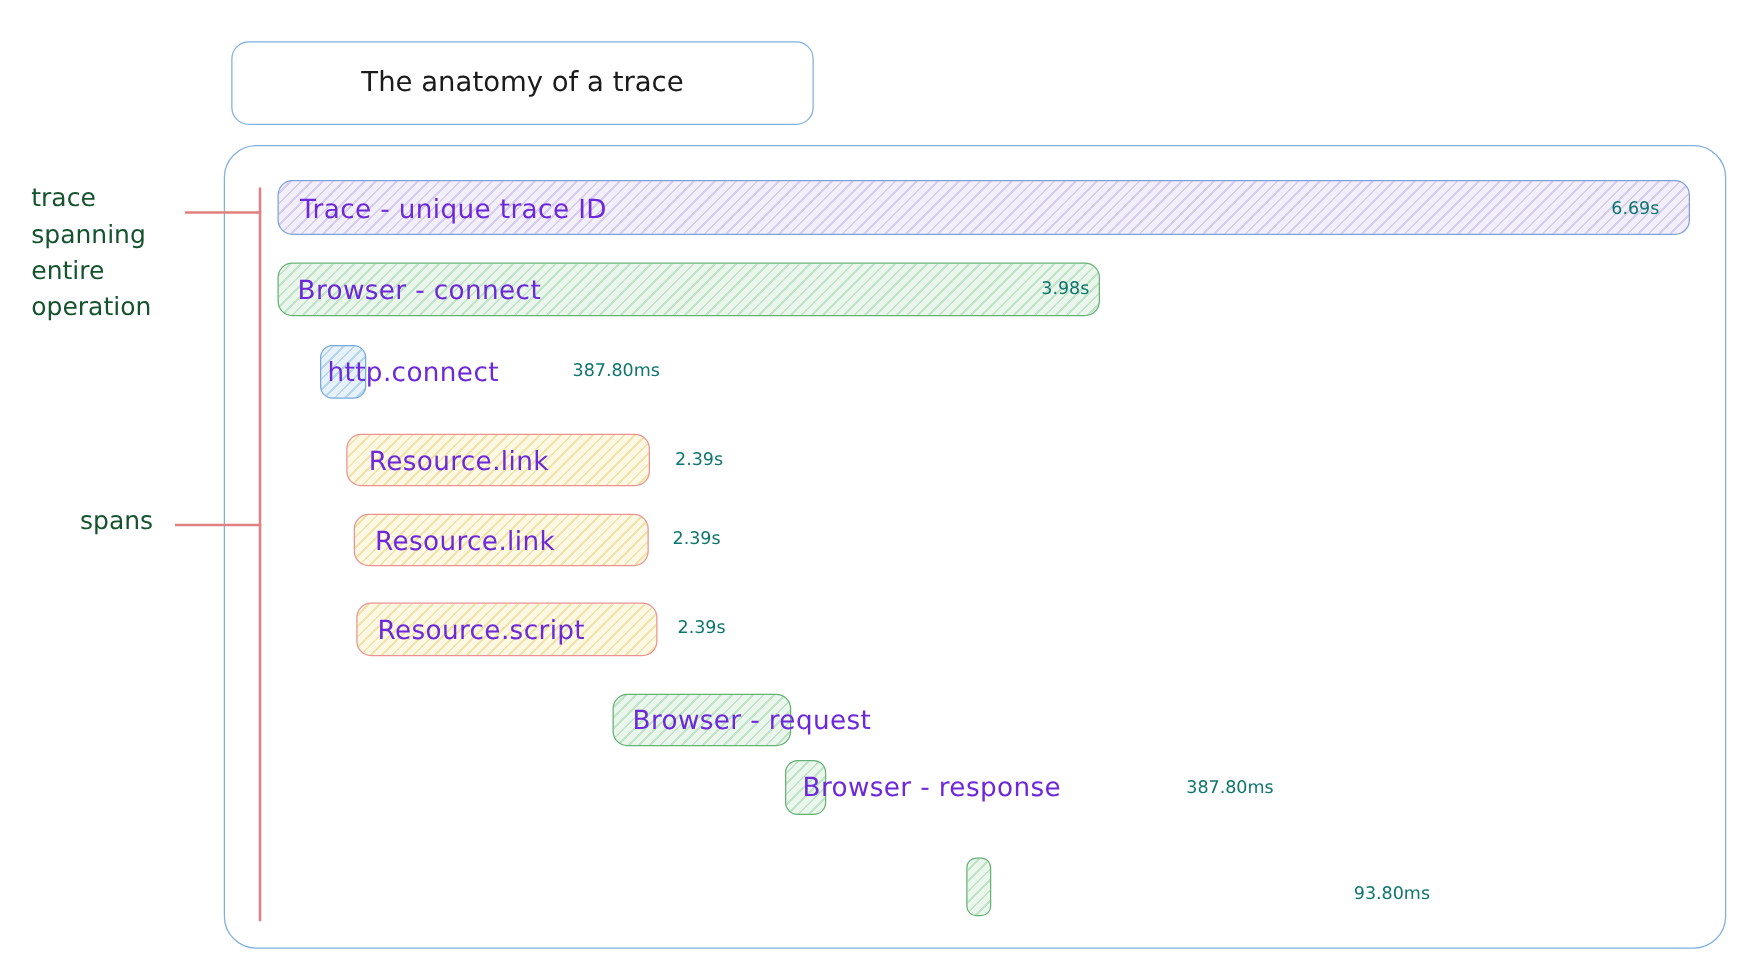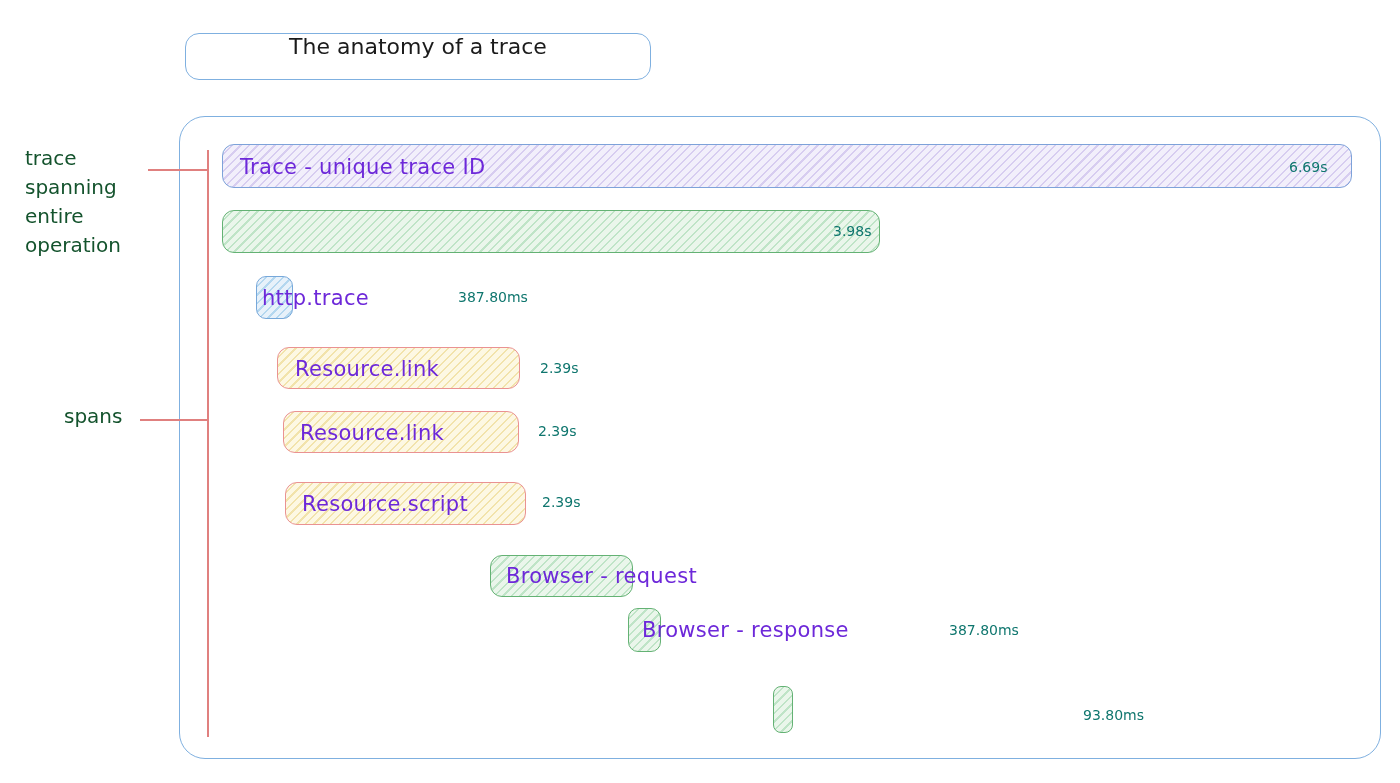--- a/index.html
+++ b/index.html
@@ -10,24 +10,24 @@
     background: #ffffff;
     font-family: "DejaVu Sans", sans-serif;
     color: #1b1b1b;
     overflow: hidden;
   }
 
   
   .title-box {
     position: absolute;
     left: 185px; top: 33px;
-    width: 466px; height: 47px;
+    width: 466px; height: 67px;
     border: 1.6px solid #7fb0e0;
     border-radius: 14px;
-    display: flex; align-items: flex-start; justify-content: center;
+    display: flex; align-items: center; justify-content: center;
     font-size: 22px;
     box-sizing: border-box;
   }
 
   
   .outer-container {
     position: absolute;
     left: 179px; top: 116px;
     width: 1202px; height: 643px;
     border: 1.6px solid #7fb0e0;
@@ -155,21 +155,22 @@
   <div class="span-box c-green  b1"></div>
   <div class="span-box c-blue   b2"></div>
   <div class="span-box c-yellow b3"></div>
   <div class="span-box c-yellow b4"></div>
   <div class="span-box c-yellow b5"></div>
   <div class="span-box c-green  b6"></div>
   <div class="span-box c-green  b7"></div>
   <div class="span-box c-green  b8"></div>
 
   <span class="span-label l0">Trace - unique trace ID</span>
-  <span class="span-label l2">http.trace</span>
+  <span class="span-label l1">Browser - connect</span>
+  <span class="span-label l2">http.connect</span>
   <span class="span-label l3">Resource.link</span>
   <span class="span-label l4">Resource.link</span>
   <span class="span-label l5">Resource.script</span>
   <span class="span-label l7">Browser - response</span>
   <span class="span-label l6">Browser - request</span>
 
   <span class="span-duration d0">6.69s</span>
   <span class="span-duration d1">3.98s</span>
   <span class="span-duration d2">387.80ms</span>
   <span class="span-duration d3">2.39s</span>

